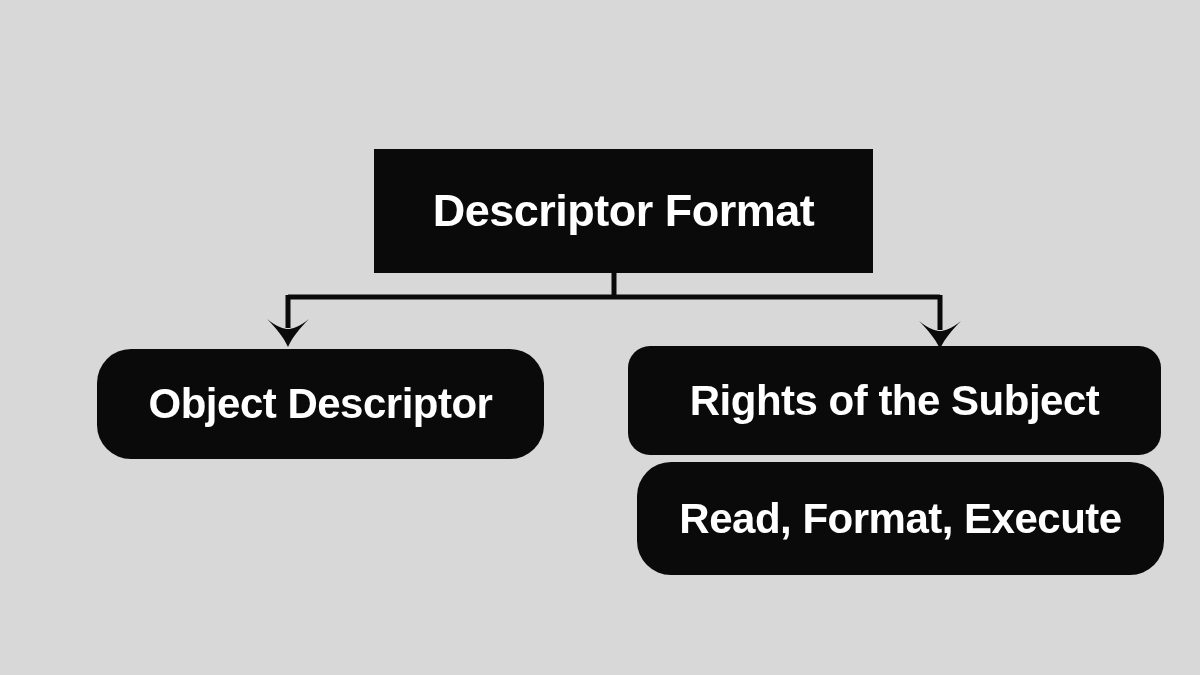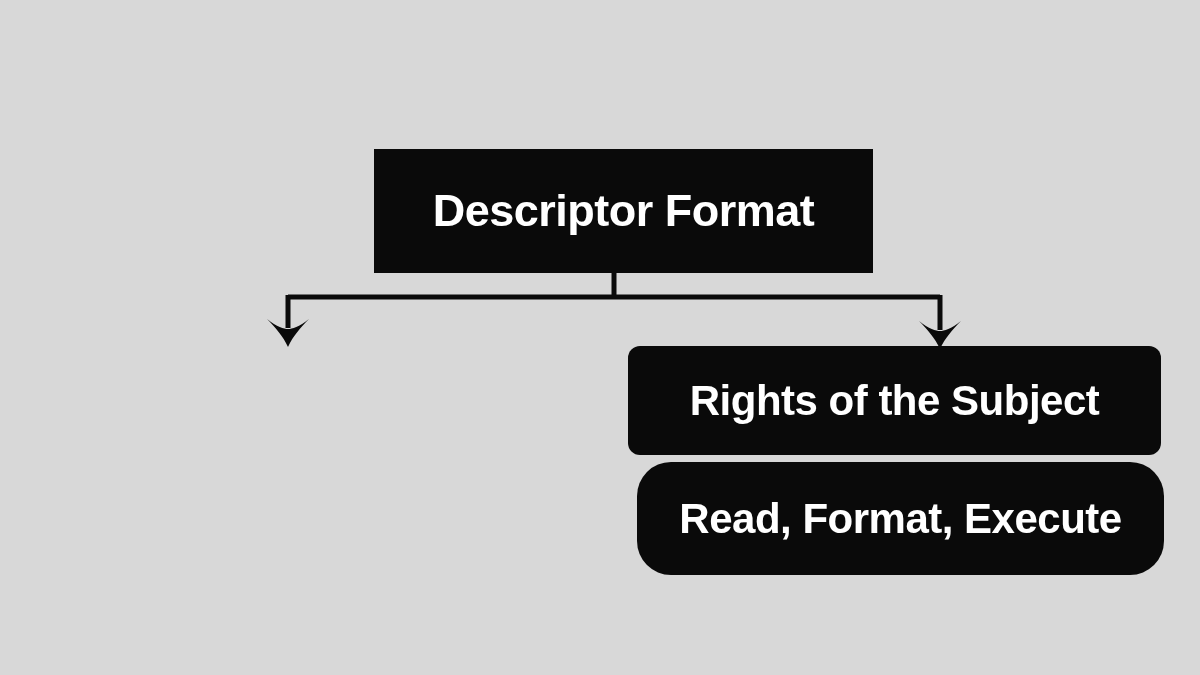--- a/index.html
+++ b/index.html
@@ -41,21 +41,21 @@
     height: 110px;
     font-size: 42px;
     border-radius: 34px;
   }
   .node-right-1 {
     left: 628px;
     top: 346px;
     width: 533px;
     height: 109px;
     font-size: 42px;
-    border-radius: 12px;
+    border-radius: 22px;
   }
   .node-right-2 {
     left: 637px;
     top: 462px;
     width: 527px;
     height: 113px;
     font-size: 42px;
     border-radius: 34px;
   }
   .connector-layer {
@@ -84,20 +84,23 @@
 
     <path transform="translate(288,347)" d="M0 0 C -5 -11 -13 -20 -21 -28 C -11 -20 -4 -18 0 -18 C 4 -18 11 -20 21 -28 C 13 -20 5 -11 0 0 Z" fill="#0a0a0a"></path>
 
     <path transform="translate(940,349)" d="M0 0 C -5 -11 -13 -20 -21 -28 C -11 -20 -4 -18 0 -18 C 4 -18 11 -20 21 -28 C 13 -20 5 -11 0 0 Z" fill="#0a0a0a"></path>
   </svg>
 
   <div class="node node-root">
     <span>Descriptor Format</span>
   </div>
 
+  <div class="node node-left">
+    <span>Object Descriptor</span>
+  </div>
 
   <div class="node node-right-1">
     <span>Rights of the Subject</span>
   </div>
 
   <div class="node node-right-2">
     <span>Read, Format, Execute</span>
   </div>
 
 </div>

